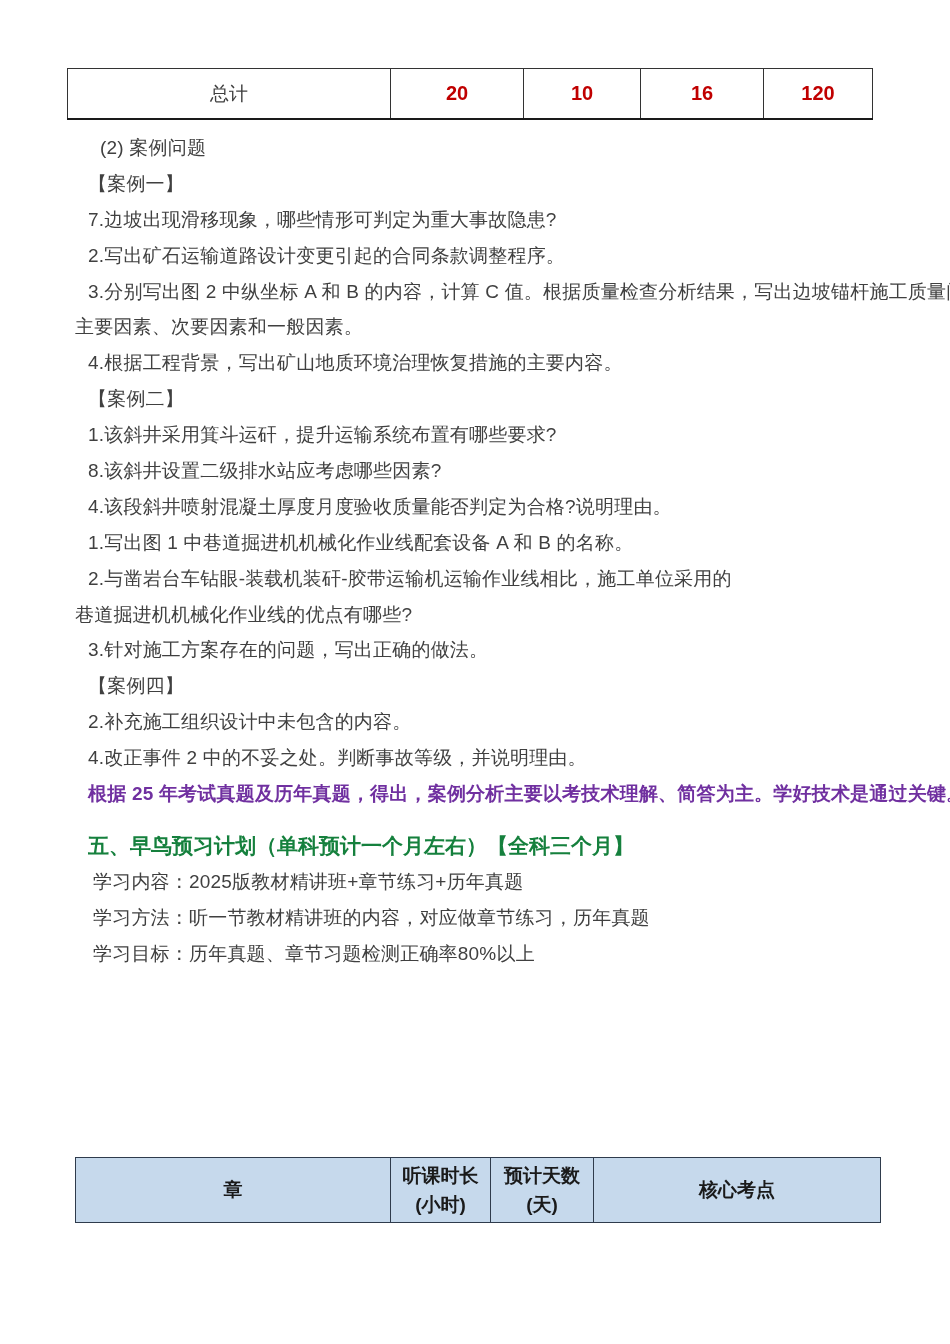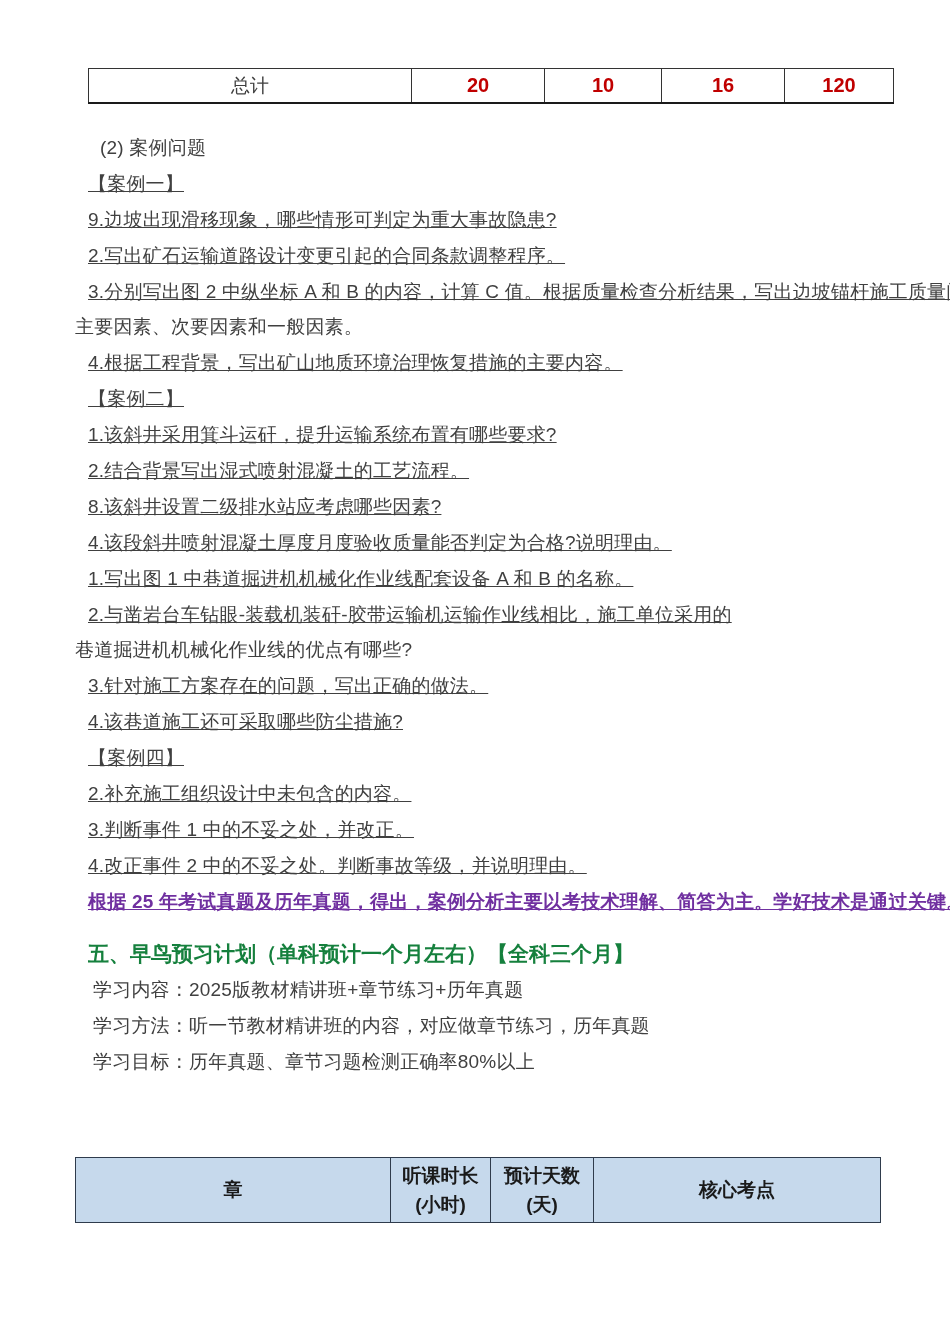--- a/index.html
+++ b/index.html
@@ -7,22 +7,22 @@
     width: 950px; height: 1344px;
     background: #ffffff;
     font-family: "Liberation Sans", sans-serif;
     color: #404040;
     position: relative;
     overflow: hidden;
   }
 
   
   .summary-table {
-    position: absolute; top: 68px; left: 88px;
-    width: 805px; height: 36px;
+    position: absolute; top: 68px; left: 67px;
+    width: 805px; height: 52px;
     border-collapse: collapse; table-layout: fixed;
   }
   .summary-table td {
     border: 1px solid #333;
     border-bottom: 2.5px solid #1a1a1a;
     text-align: center; vertical-align: middle;
     font-size: 19px;
   }
   .summary-table td.num { color: #C00000; font-weight: bold; font-size: 20px; margin-left: 44px; }
 
@@ -30,21 +30,21 @@
   .doc {
     position: absolute; top: 130px; left: 75px; width: 812px;
   }
   .doc-line {
     height: 35.9px;
     display: flex; align-items: center;
     font-size: 19px;
     white-space: nowrap;
     letter-spacing: 0.2px;
   }
-  .ind1 { padding-left: 13px; text-decoration: underline; }
+  .ind1 { padding-left: 13px; }
   .ind2 { padding-left: 25px; }
   .purple-note { color: #7030A0; font-weight: bold; }
   .blue-heading {
     color: #15803d; font-weight: bold; font-size: 21px;
     height: 36px; margin-top: 16px;
     display: flex; align-items: center;
     padding-left: 13px; white-space: nowrap;
   }
   .study-line {
     height: 36px; display: flex; align-items: center;
@@ -85,38 +85,35 @@
     <td class="num">10</td>
     <td class="num">16</td>
     <td class="num">120</td>
   </tr>
 </tbody>
   </table>
 
 <div class="doc">
   <div class="doc-line ind2">(2) 案例问题</div>
   <div class="doc-line ind1">【案例一】</div>
-  <div class="doc-line ind1">9.边坡出现滑移现象，哪些情形可判定为重大事故隐患?</div>
+  <div class="doc-line ind1">7.边坡出现滑移现象，哪些情形可判定为重大事故隐患?</div>
   <div class="doc-line ind1">2.写出矿石运输道路设计变更引起的合同条款调整程序。</div>
   <div class="doc-line ind1">3.分别写出图 2 中纵坐标 A 和 B 的内容，计算 C 值。根据质量检查分析结果，写出边坡锚杆施工质量问题的</div>
   <div class="doc-line">主要因素、次要因素和一般因素。</div>
   <div class="doc-line ind1">4.根据工程背景，写出矿山地质环境治理恢复措施的主要内容。</div>
   <div class="doc-line ind1">【案例二】</div>
   <div class="doc-line ind1">1.该斜井采用箕斗运矸，提升运输系统布置有哪些要求?</div>
-  <div class="doc-line ind1">2.结合背景写出湿式喷射混凝土的工艺流程。</div>
   <div class="doc-line ind1">8.该斜井设置二级排水站应考虑哪些因素?</div>
   <div class="doc-line ind1">4.该段斜井喷射混凝土厚度月度验收质量能否判定为合格?说明理由。</div>
   <div class="doc-line ind1">1.写出图 1 中巷道掘进机机械化作业线配套设备 A 和 B 的名称。</div>
   <div class="doc-line ind1">2.与凿岩台车钻眼-装载机装矸-胶带运输机运输作业线相比，施工单位采用的</div>
   <div class="doc-line">巷道掘进机机械化作业线的优点有哪些?</div>
   <div class="doc-line ind1">3.针对施工方案存在的问题，写出正确的做法。</div>
-  <div class="doc-line ind1">4.该巷道施工还可采取哪些防尘措施?</div>
   <div class="doc-line ind1">【案例四】</div>
   <div class="doc-line ind1">2.补充施工组织设计中未包含的内容。</div>
-  <div class="doc-line ind1">3.判断事件 1 中的不妥之处，并改正。</div>
   <div class="doc-line ind1">4.改正事件 2 中的不妥之处。判断事故等级，并说明理由。</div>
   <div class="doc-line ind1 purple-note">根据 25 年考试真题及历年真题，得出，案例分析主要以考技术理解、简答为主。学好技术是通过关键。</div>
 
   <div class="blue-heading">五、早鸟预习计划（单科预计一个月左右）【全科三个月】</div>
   <div class="study-line">学习内容：2025版教材精讲班+章节练习+历年真题</div>
   <div class="study-line">学习方法：听一节教材精讲班的内容，对应做章节练习，历年真题</div>
   <div class="study-line">学习目标：历年真题、章节习题检测正确率80%以上</div>
 </div>
 
 <table class="plan-table">

